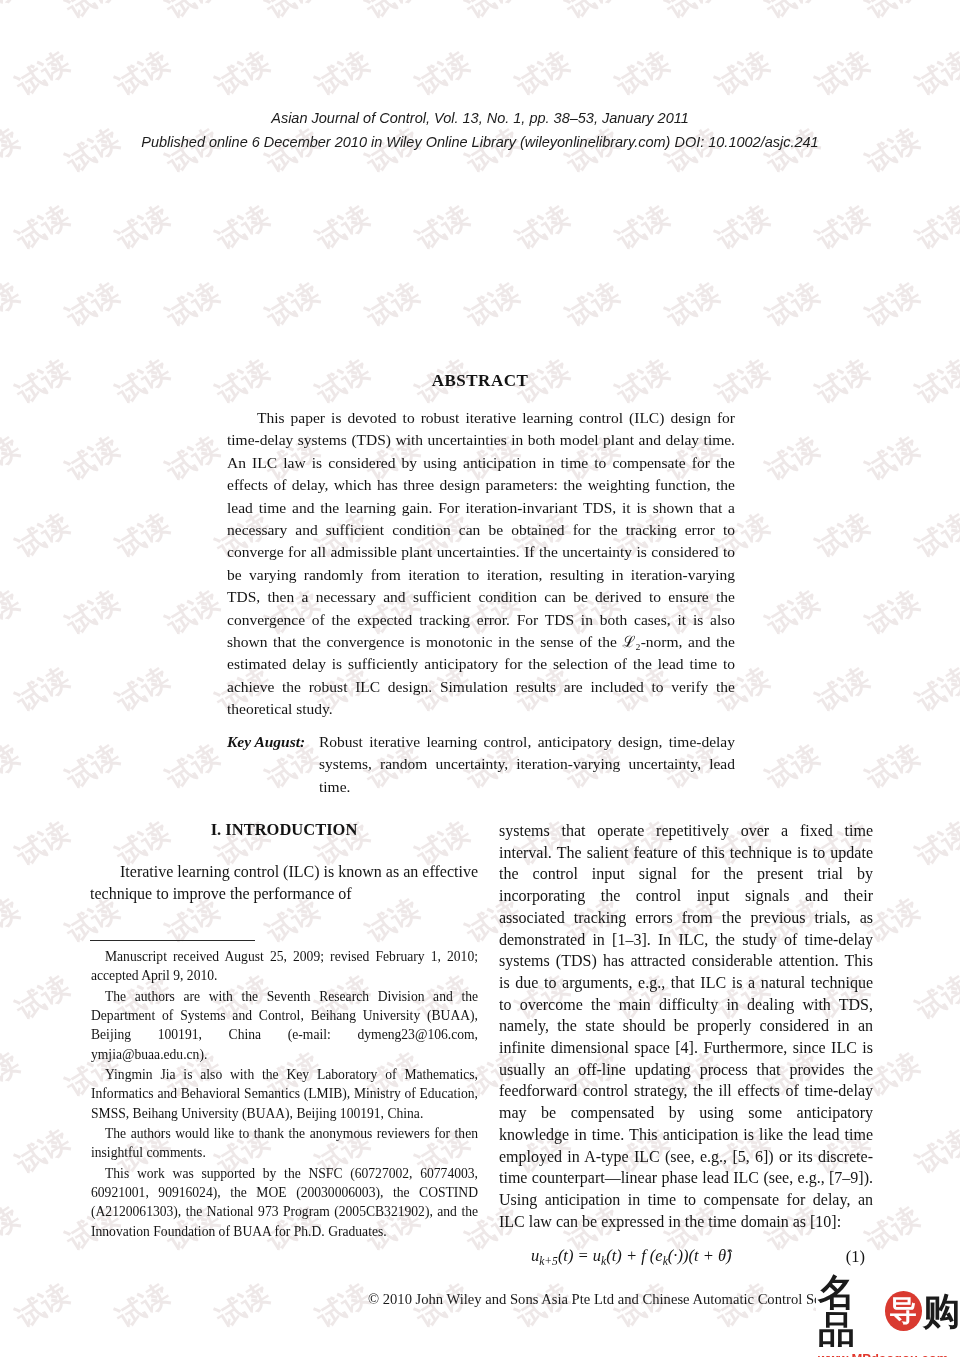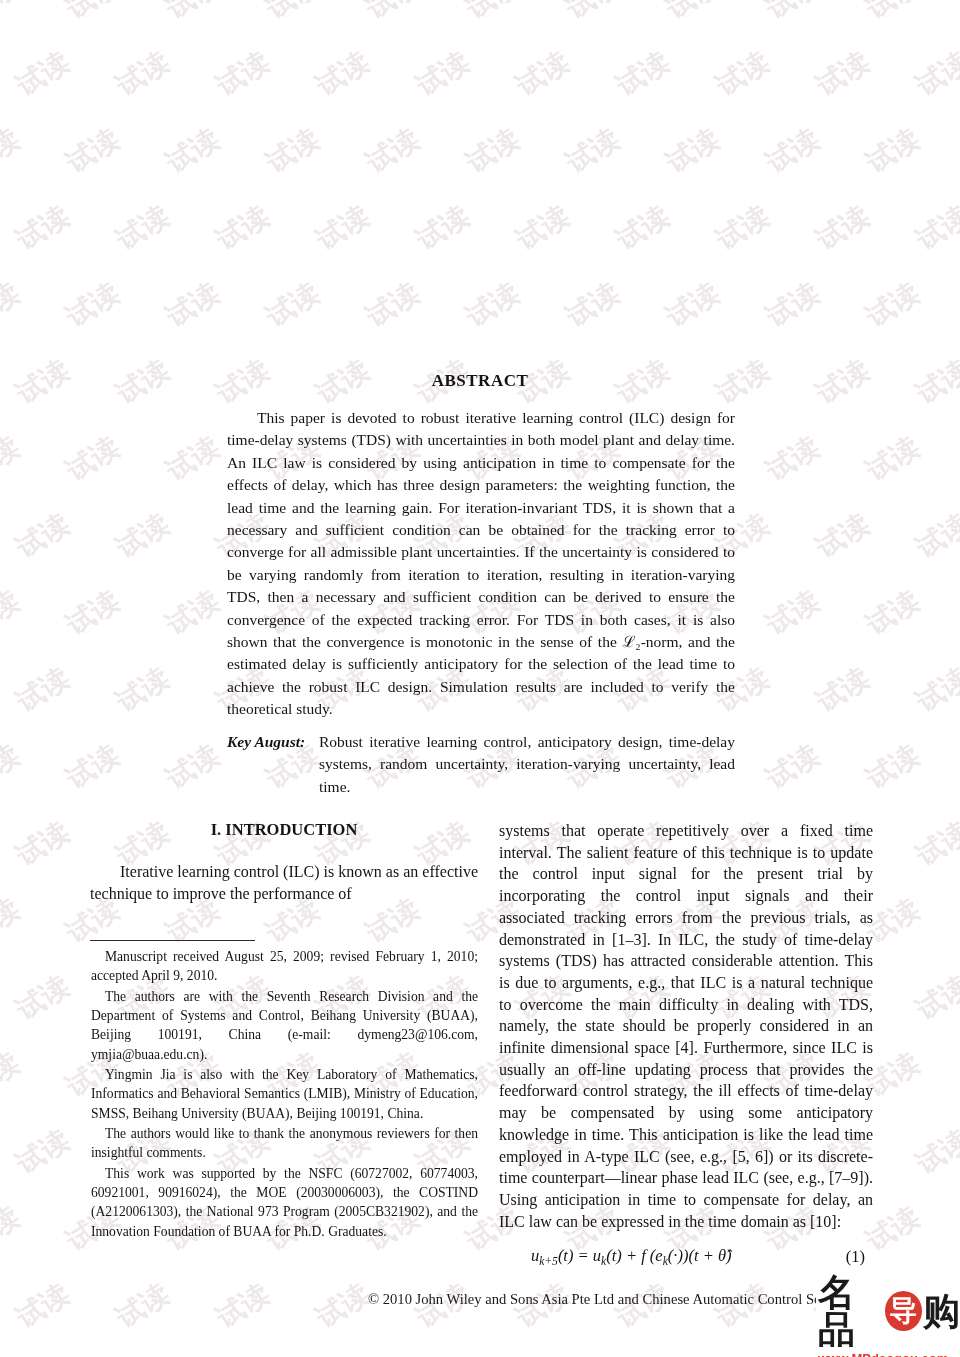--- a/index.html
+++ b/index.html
@@ -306,20 +306,24 @@
       <span class="wm" style="left: 465px; top: 1364px;">试读</span>
       <span class="wm" style="left: 565px; top: 1364px;">试读</span>
       <span class="wm" style="left: 665px; top: 1364px;">试读</span>
       <span class="wm" style="left: 765px; top: 1364px;">试读</span>
       <span class="wm" style="left: 865px; top: 1364px;">试读</span>
       <span class="wm" style="left: 965px; top: 1364px;">试读</span>
     </div>
 
   <div class="content">
 
+    <div class="journal-header">
+      <div>Asian Journal of Control, Vol. 13, No. 1, pp. 38–53, January 2011</div>
+      <div>Published online 6 December 2010 in Wiley Online Library (wileyonlinelibrary.com) DOI: 10.1002/asjc.241</div>
+    </div>
 
     <div class="paper-title">
     </div>
 
 
     <div class="abstract-heading">ABSTRACT</div>
 
     <div class="abstract-body">This paper is devoted to robust iterative learning control (ILC) design for time-delay systems (TDS) with uncertainties in both model plant and delay time. An ILC law is considered by using anticipation in time to compensate for the effects of delay, which has three design parameters: the weighting function, the lead time and the learning gain. For iteration-invariant TDS, it is shown that a necessary and sufficient condition can be obtained for the tracking error to converge for all admissible plant uncertainties. If the uncertainty is considered to be varying randomly from iteration to iteration, resulting in iteration-varying TDS, then a necessary and sufficient condition can be derived to ensure the convergence of the expected tracking error. For TDS in both cases, it is also shown that the convergence is monotonic in the sense of the ℒ₂-norm, and the estimated delay is sufficiently anticipatory for the selection of the lead time to achieve the robust ILC design. Simulation results are included to verify the theoretical study.</div>
 
     <div class="keywords-row">

